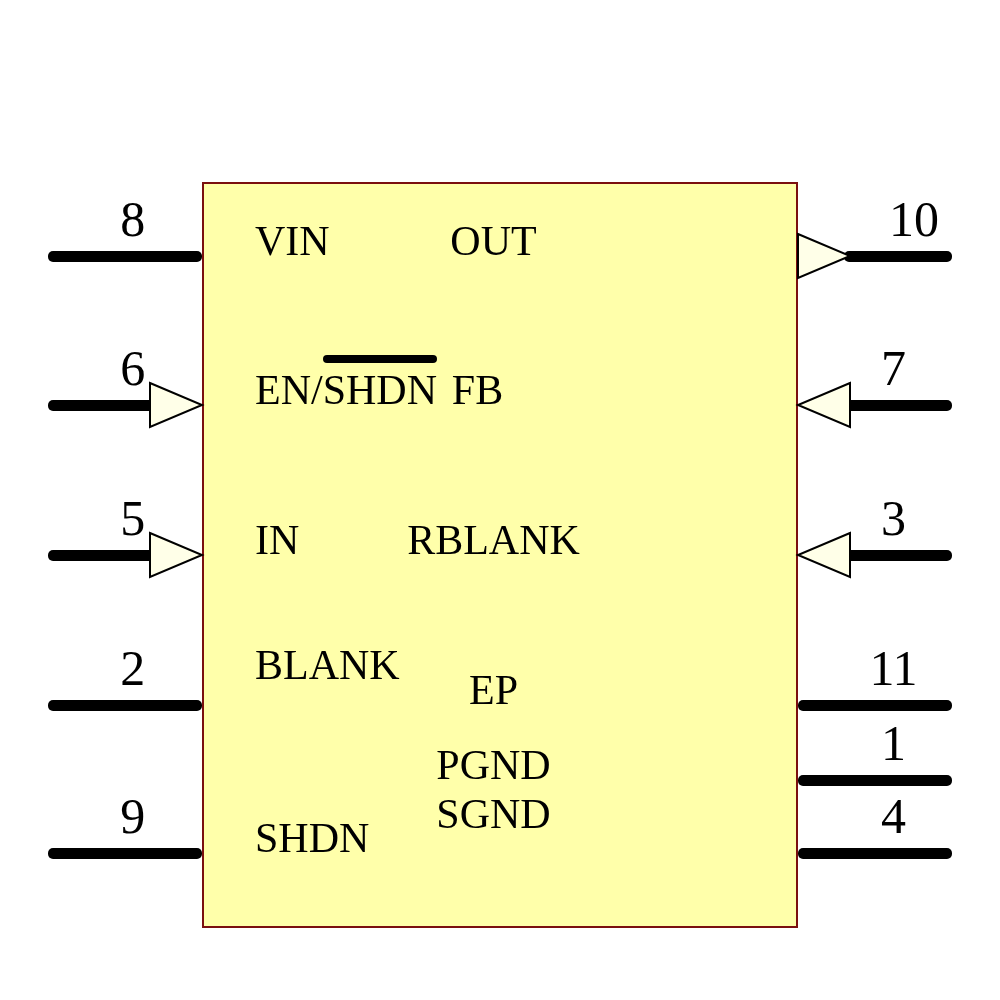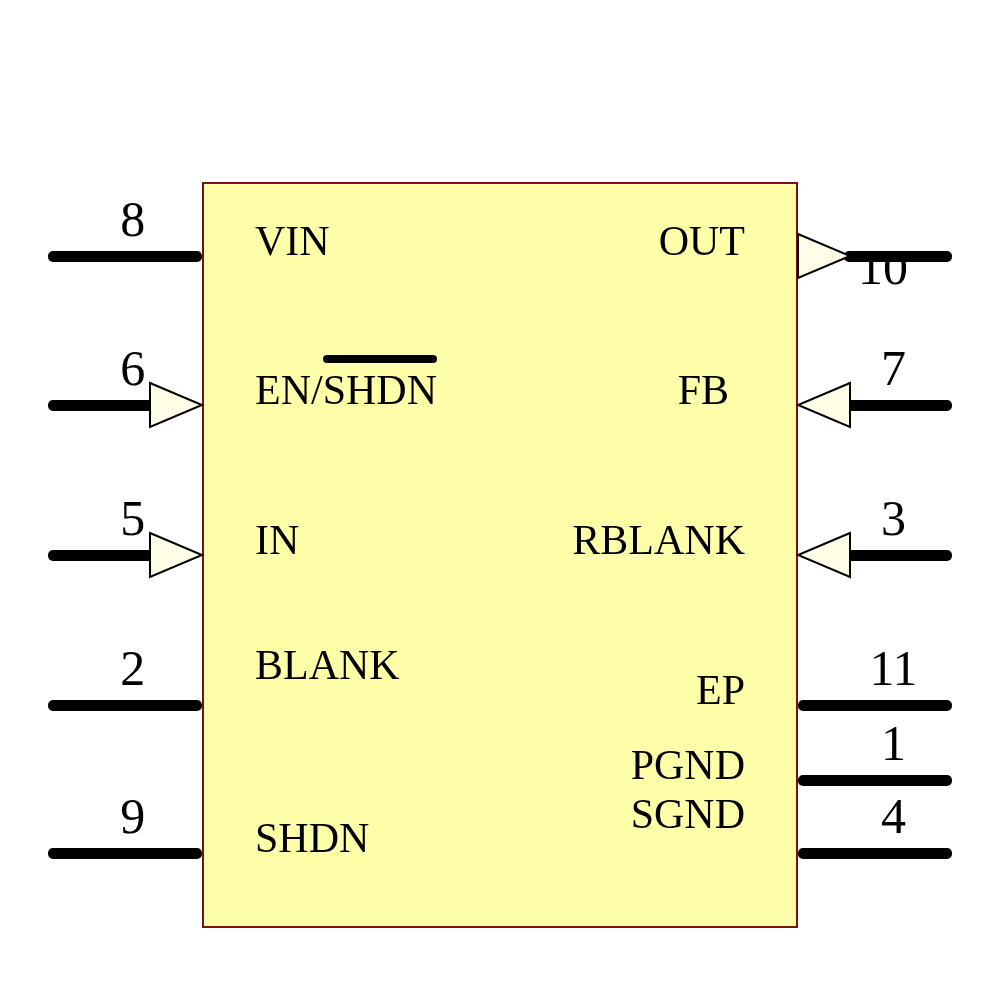--- a/index.html
+++ b/index.html
@@ -21,21 +21,21 @@
     box-sizing: border-box;
   }
   .pin-label {
     position: absolute;
     font-size: 42px;
     line-height: 1;
     color: #000000;
     white-space: nowrap;
   }
   .pin-label.left-col  { text-align: left; }
-  .pin-label.right-col { text-align: right; }
+  .pin-label.right-col { text-align: center; }
   .pin-number {
     position: absolute;
     font-size: 50px;
     line-height: 1;
     color: #000000;
     text-align: center;
     white-space: nowrap;
   }
   .wire {
     position: absolute;
@@ -78,21 +78,21 @@
       <div class="wire" style="left: 48px; top: 699.5px; width: 154px; height: 11px;"></div>
       <div class="pin-number" style="left: 62.7px; top: 643px; width: 140px;">2</div>
       <div class="pin-label left-col" style="top: 644px; left: 255px;"><span>BLANK</span></div>
       <div class="wire" style="left: 48px; top: 847.5px; width: 154px; height: 11px;"></div>
       <div class="pin-number" style="left: 62.7px; top: 791px; width: 140px;">9</div>
       <div class="pin-label left-col" style="top: 817px; left: 255px;"><span>SHDN</span></div>
       <div class="wire" style="left: 844px; top: 250.5px; width: 108px; height: 11px;"></div>
       <svg class="arrow-svg" width="52" height="44" style="left: 798px; top: 234px;">
         <polygon points="0,0 52,22 0,44" fill="#FFFFE8" stroke="#000000" stroke-width="2"></polygon>
       </svg>
-      <div class="pin-number" style="left: 813px; top: 194px; width: 140px; margin-top: 48px;">10</div>
+      <div class="pin-number" style="left: 844px; top: 194px; width: 140px;">10</div>
       <div class="pin-label right-col" style="top: 220px; left: 242px; width: 503px;"><span>OUT</span></div>
       <div class="wire" style="left: 844px; top: 399.5px; width: 108px; height: 11px;"></div>
       <svg class="arrow-svg" width="52" height="44" style="left: 798px; top: 383px;">
         <polygon points="52,0 0,22 52,44" fill="#FFFFE8" stroke="#000000" stroke-width="2"></polygon>
       </svg>
       <div class="pin-number" style="left: 823.48px; top: 343px; width: 140px;">7</div>
       <div class="pin-label right-col" style="top: 369px; left: 226px; width: 503px;"><span>FB</span></div>
       <div class="wire" style="left: 844px; top: 549.5px; width: 108px; height: 11px;"></div>
       <svg class="arrow-svg" width="52" height="44" style="left: 798px; top: 533px;">
         <polygon points="52,0 0,22 52,44" fill="#FFFFE8" stroke="#000000" stroke-width="2"></polygon>

